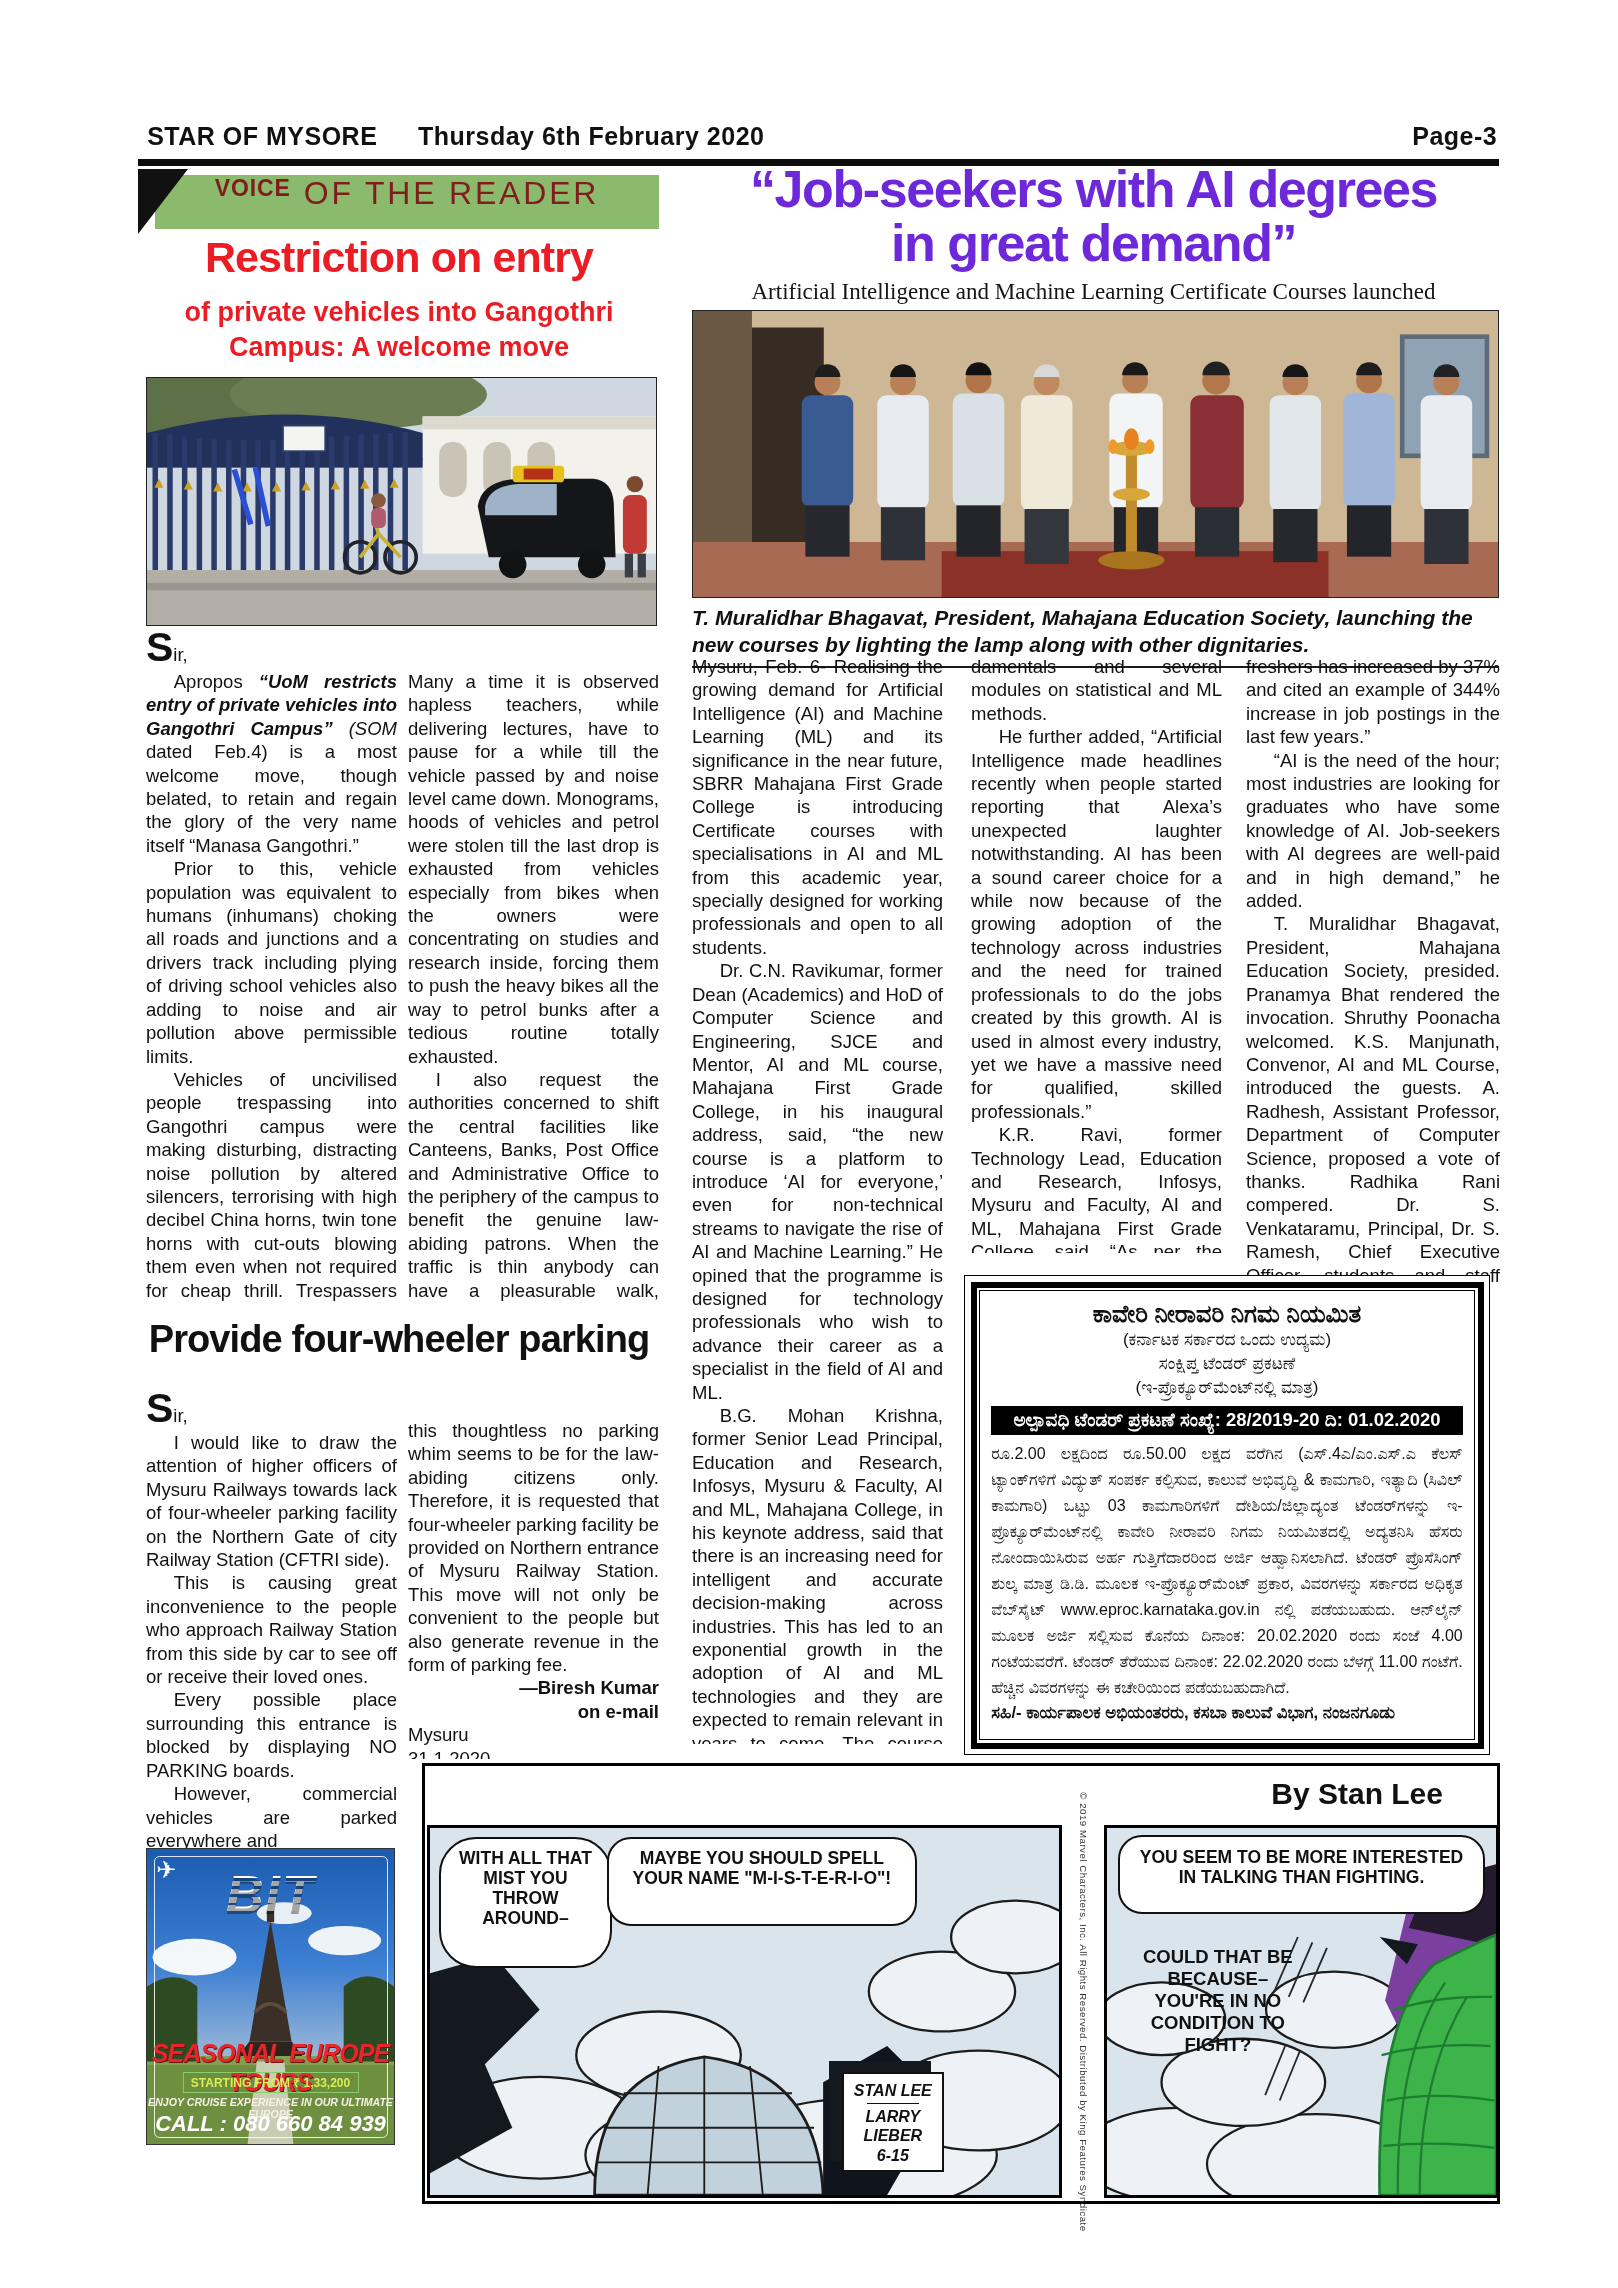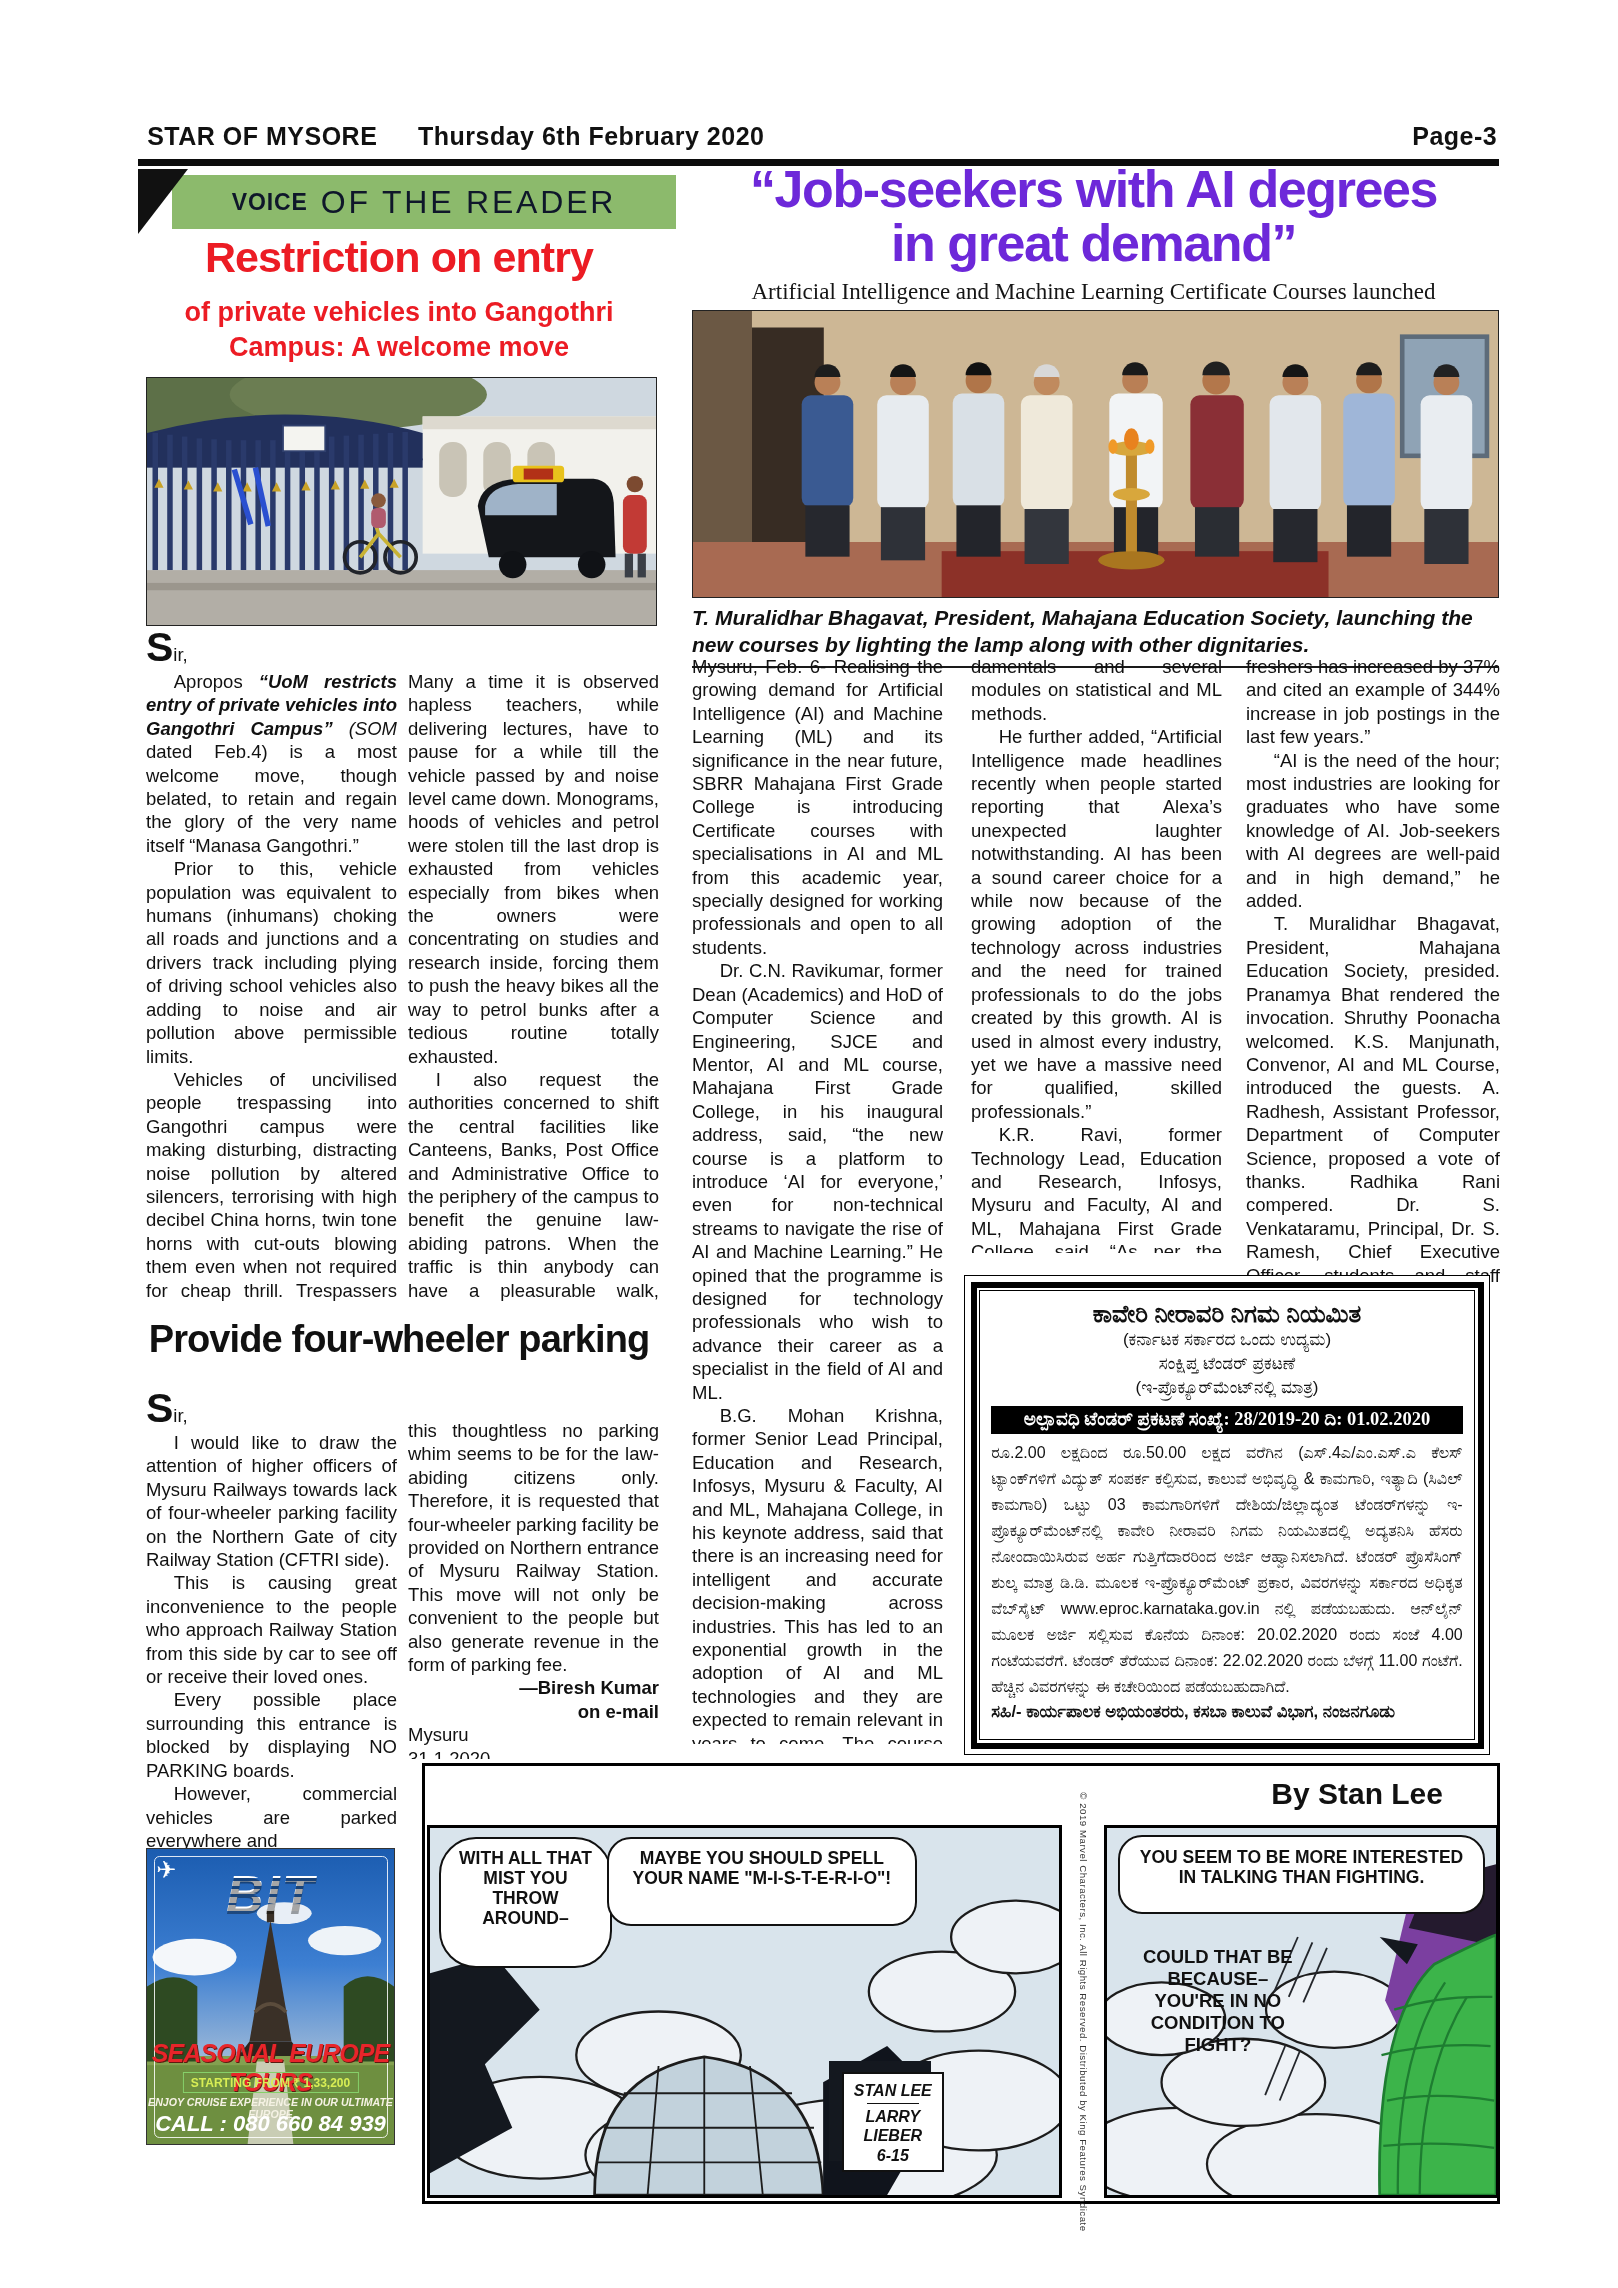--- a/index.html
+++ b/index.html
@@ -11,22 +11,22 @@
   
   .masthead { left:138px; top:122px; width:1361px; height:37px; font-size:25px; font-weight:bold; letter-spacing:0.5px; }
   .masthead .paper { position:absolute; left:9.2px; top:0; }
   .masthead .mdate { position:absolute; left:280px; top:0; }
   .masthead .pageno { position:absolute; right:1.8px; top:0; }
   .toprule { left:138px; top:159px; width:1361px; height:6.5px; background:#0c0c0c; }
 
   
   .fold { left:138px; top:169px; width:50px; height:65px; background:#111;
           clip-path:polygon(0 0,100% 0,0 100%); z-index:3; }
-  .banner { left:172px; top:175px; width:504px; height:54px; background:#8cba6c;
-            display:flex; align-items:center; justify-content:center; color:#0f172a; z-index:2; }
+  .banner { left:155px; top:175px; width:504px; height:54px; background:#8cba6c;
+            display:flex; justify-content:center; color:#7f1d1d; z-index:2; }
   .banner .v { font-size:23px; font-weight:800; letter-spacing:0.9px; margin-right:13px; }
   .banner .r { font-size:32px; font-weight:400; letter-spacing:2.8px; }
 
   
   .red { color:#ec1c24; }
   .l1head  { left:138px; top:233px;  width:522px; text-align:center; font-size:43px; font-weight:bold; letter-spacing:-0.9px; }
   .l1sub1  { left:138px; top:297px;  width:522px; text-align:center; font-size:27px; font-weight:bold; }
   .l1sub2  { left:138px; top:332px;  width:522px; text-align:center; font-size:27px; font-weight:bold; }
 
   .photo { border:0.9px solid #222; background:#cfd6dd; }
@@ -61,21 +61,21 @@
   .aic1 { left:692px;  top:655px; width:251px; height:1089px; }
   .aic2 { left:971px; top:655px; width:251px; height:598px; }
   .aic3 { left:1246px; top:655px; width:254px; height:628px; }
 
   
   .tender { left:964px; top:1275px; width:526px; height:480px; border:1.8px solid #000; padding:5.5px; background:#fff; }
   .tender .mid { border:6.5px solid #000; height:100%; padding:2.8px; }
   .tender .in  { border:1.8px solid #000; height:100%; padding:7.4px 11px 3.7px; overflow:hidden; }
   .tender .t1 { text-align:center; font-size:24px; font-weight:bold; line-height:29.5px; }
   .tender .t2 { text-align:center; font-size:17px; line-height:24px; }
-  .tender .bar { background:#000; color:#fff; font-weight:bold; font-size:18.5px; text-align:center; padding:3.7px 1.8px; margin:5.5px 0 5.5px;font-family:Liberation Serif, serif; }
+  .tender .bar { background:#000; color:#fff; font-weight:bold; font-size:18.5px; text-align:center; padding:3.7px 1.8px; margin:5.5px 0 5.5px; }
   .tender .body { font-size:16px; line-height:26px; text-align:justify; }
   .tender .sg { font-size:16.6px; font-weight:bold; line-height:24px; }
   .tender .ref { font-size:12px; line-height:20px;margin-top:16px; }
 
   
   .bitad { left:146px; top:1848px; width:249px; height:297px; border:0.9px solid #333; overflow:hidden; }
   .bitad svg { position:absolute; left:0; top:0; width:100%; height:100%; }
   .bitad .frame { position:absolute; left:6.5px; top:6.5px; right:6.5px; bottom:6.5px; border:0.9px solid rgba(255,255,255,.85); border-radius:5.5px; }
   .bitad .plane { position:absolute; left:9.2px; top:7.4px; color:#fff; font-size:24px; }
   .bitad .logo { position:absolute; left:0; right:0; top:14.8px; text-align:center; color:#fff; font-size:52px; font-weight:800;

